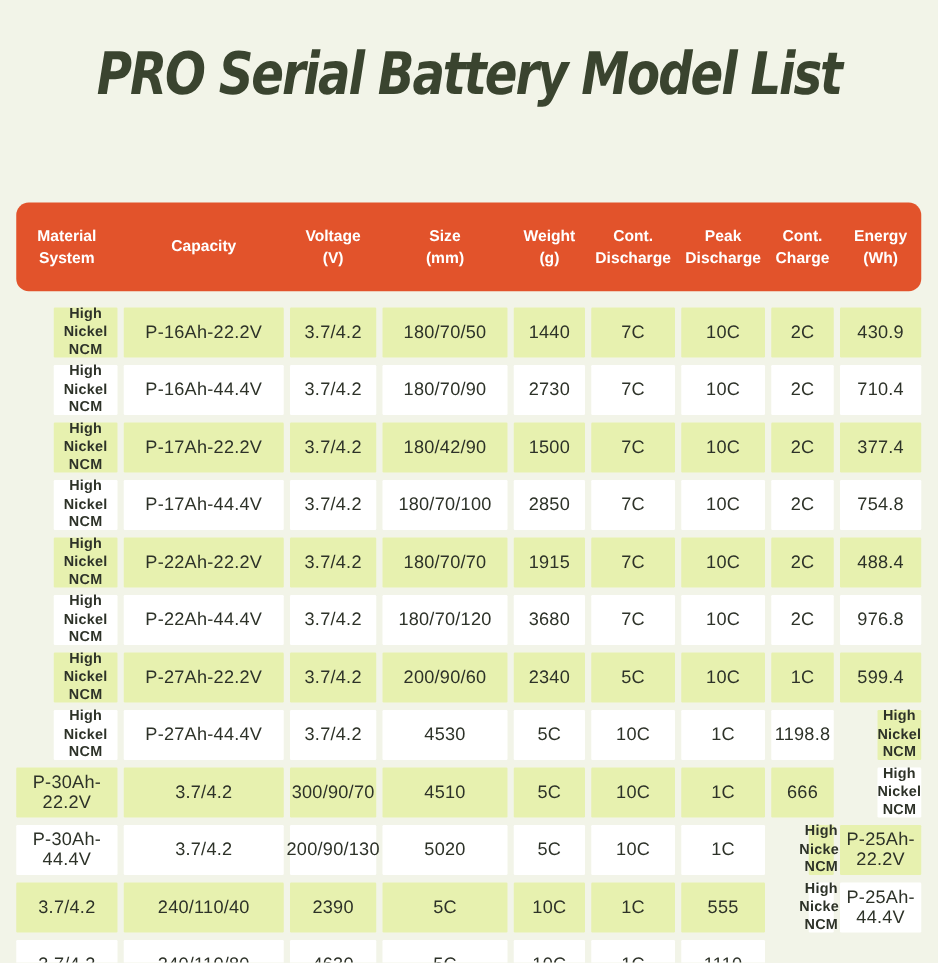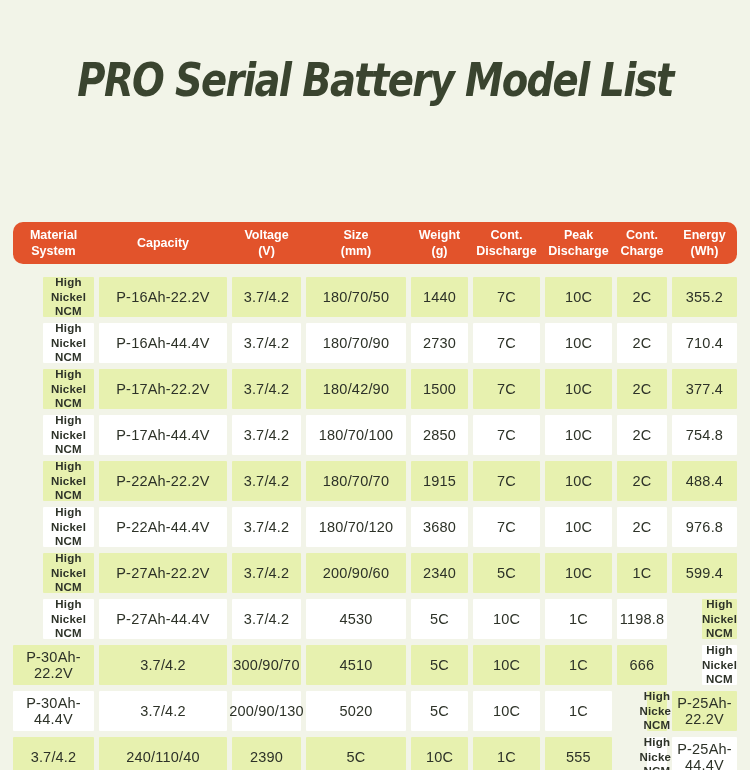--- a/index.html
+++ b/index.html
@@ -16,21 +16,21 @@
   html, body { width: 750px; height: 770px; }
   body {
     background: var(--page_bg);
     font-family: "Liberation Sans", sans-serif;
     overflow: hidden;
   }
   .page { width: 750px; height: 770px; position: relative; }
 
   .title-wrap {
     width: 100%;
-    margin-top: 52px;
+    margin-top: 32px;
     text-align: center;
   }
   .page-title {
     display: inline-block;
     font-family: "DejaVu Sans", sans-serif;
     font-style: italic;
     font-weight: bold;
     font-size: 47px;
     letter-spacing: -2px;
     color: var(--title_color);
@@ -41,26 +41,25 @@
 
   .table {
     position: absolute;
     left: 13px;
     top: 130px;
     width: 724px;
   }
   .thead {
     background: var(--header_bg);
     border-radius: 10px;
-    height: 42px;
+    height: 71px;
     display: grid;
     grid-template-columns: 81px 128px 69px 100px 57px 67px 67px 50px 65px;
     column-gap: 5px;
     align-items: center;
-    margin-top: 40px;
   }
   .th {
     color: var(--header_text);
     font-size: 12.5px;
     font-weight: bold;
     text-align: center;
     line-height: 1.3;
     white-space: pre-line;
   }
   .tbody {
@@ -121,21 +120,21 @@
       </div>
     <div class="tbody" id="tbody">
         <div class="td green material">High Nickel NCM</div>
         <div class="td green">P-16Ah-22.2V</div>
         <div class="td green">3.7/4.2</div>
         <div class="td green">180/70/50</div>
         <div class="td green">1440</div>
         <div class="td green">7C</div>
         <div class="td green">10C</div>
         <div class="td green">2C</div>
-        <div class="td green">355.2</div>
+        <div class="td green">430.9</div>
         <div class="td white material">High Nickel NCM</div>
         <div class="td white">P-16Ah-44.4V</div>
         <div class="td white">3.7/4.2</div>
         <div class="td white">180/70/90</div>
         <div class="td white">2730</div>
         <div class="td white">7C</div>
         <div class="td white">10C</div>
         <div class="td white">2C</div>
         <div class="td white">710.4</div>
         <div class="td green material">High Nickel NCM</div>

